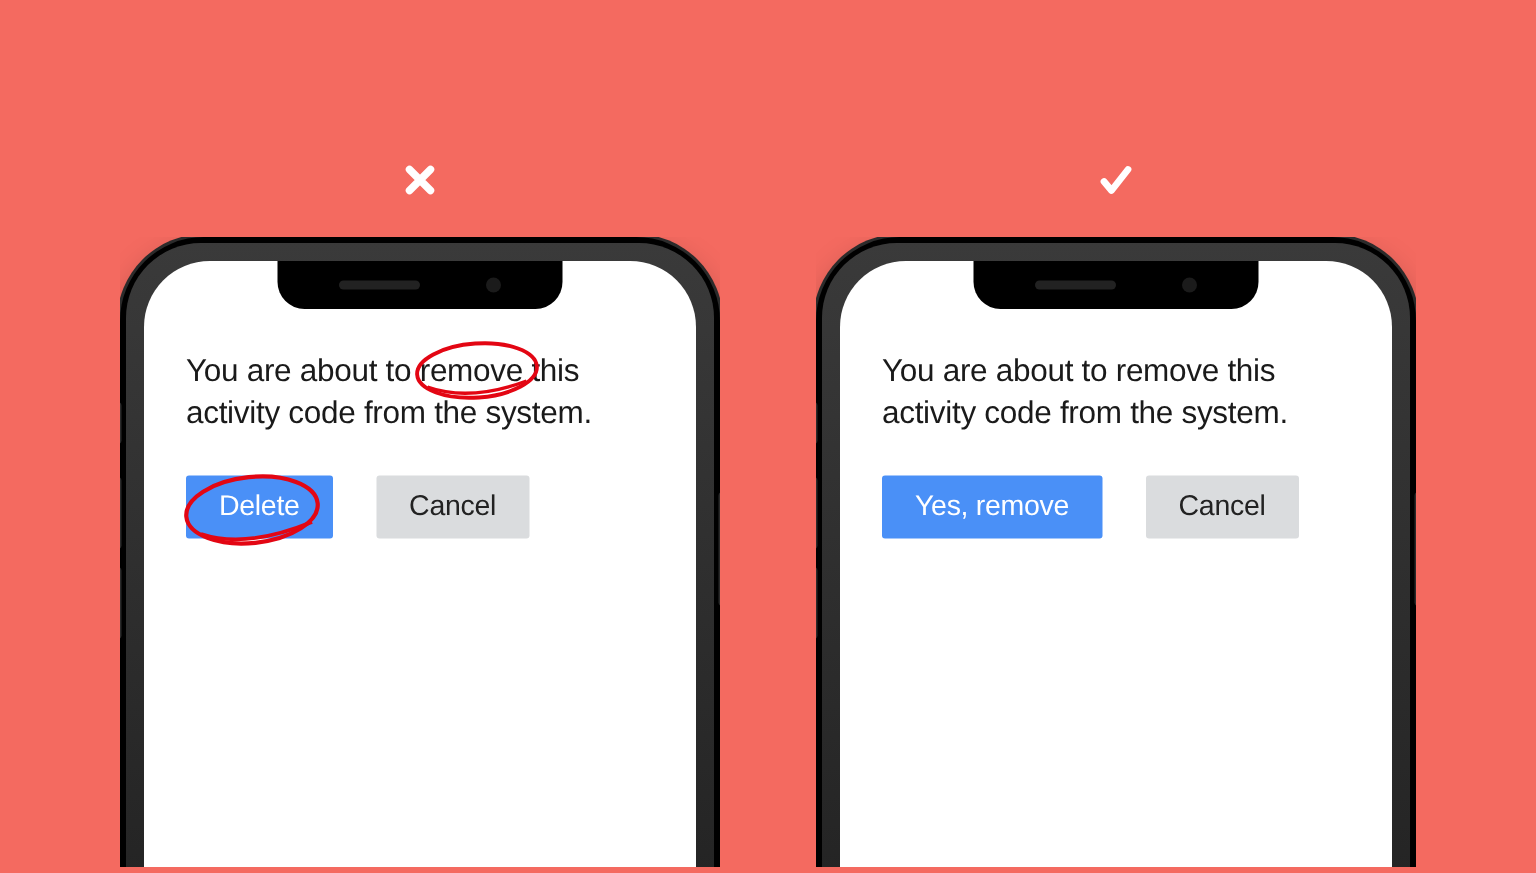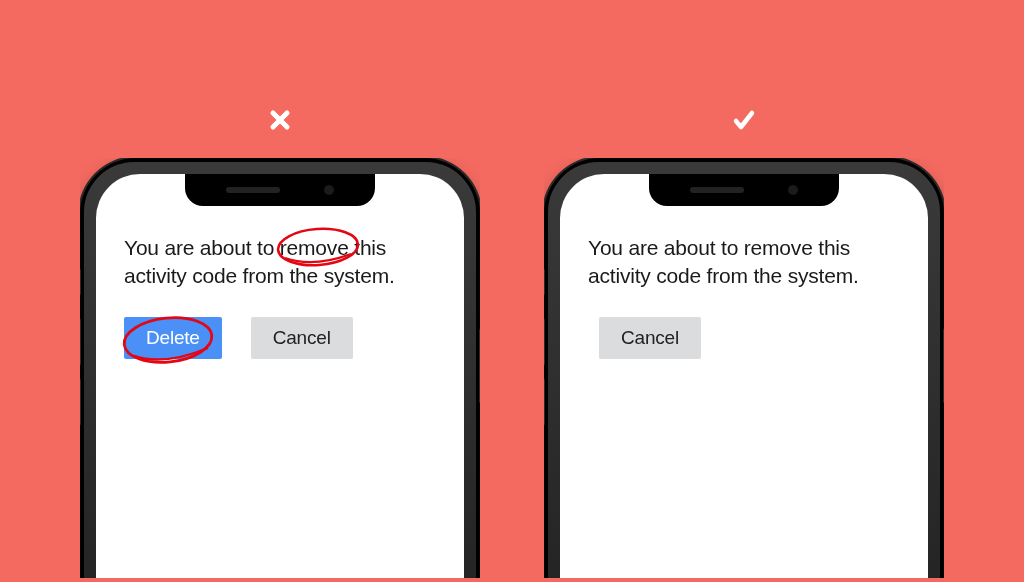--- a/index.html
+++ b/index.html
@@ -176,20 +176,21 @@
         <div class="side-btn btn-voldn"></div>
         <div class="side-btn btn-power"></div>
         <div class="screen">
           <div class="notch">
             <div class="speaker"></div>
             <div class="cam"></div>
           </div>
           <div class="dialog">
             <div class="dialog-text">You are about to remove this activity code from the system.</div>
             <div class="btn-row">
+              <button class="btn primary">Yes, remove</button>
               <button class="btn secondary">Cancel</button>
             </div>
           </div>
         </div>
       </div>
     </div>
   </div>
 
 </div>
 

